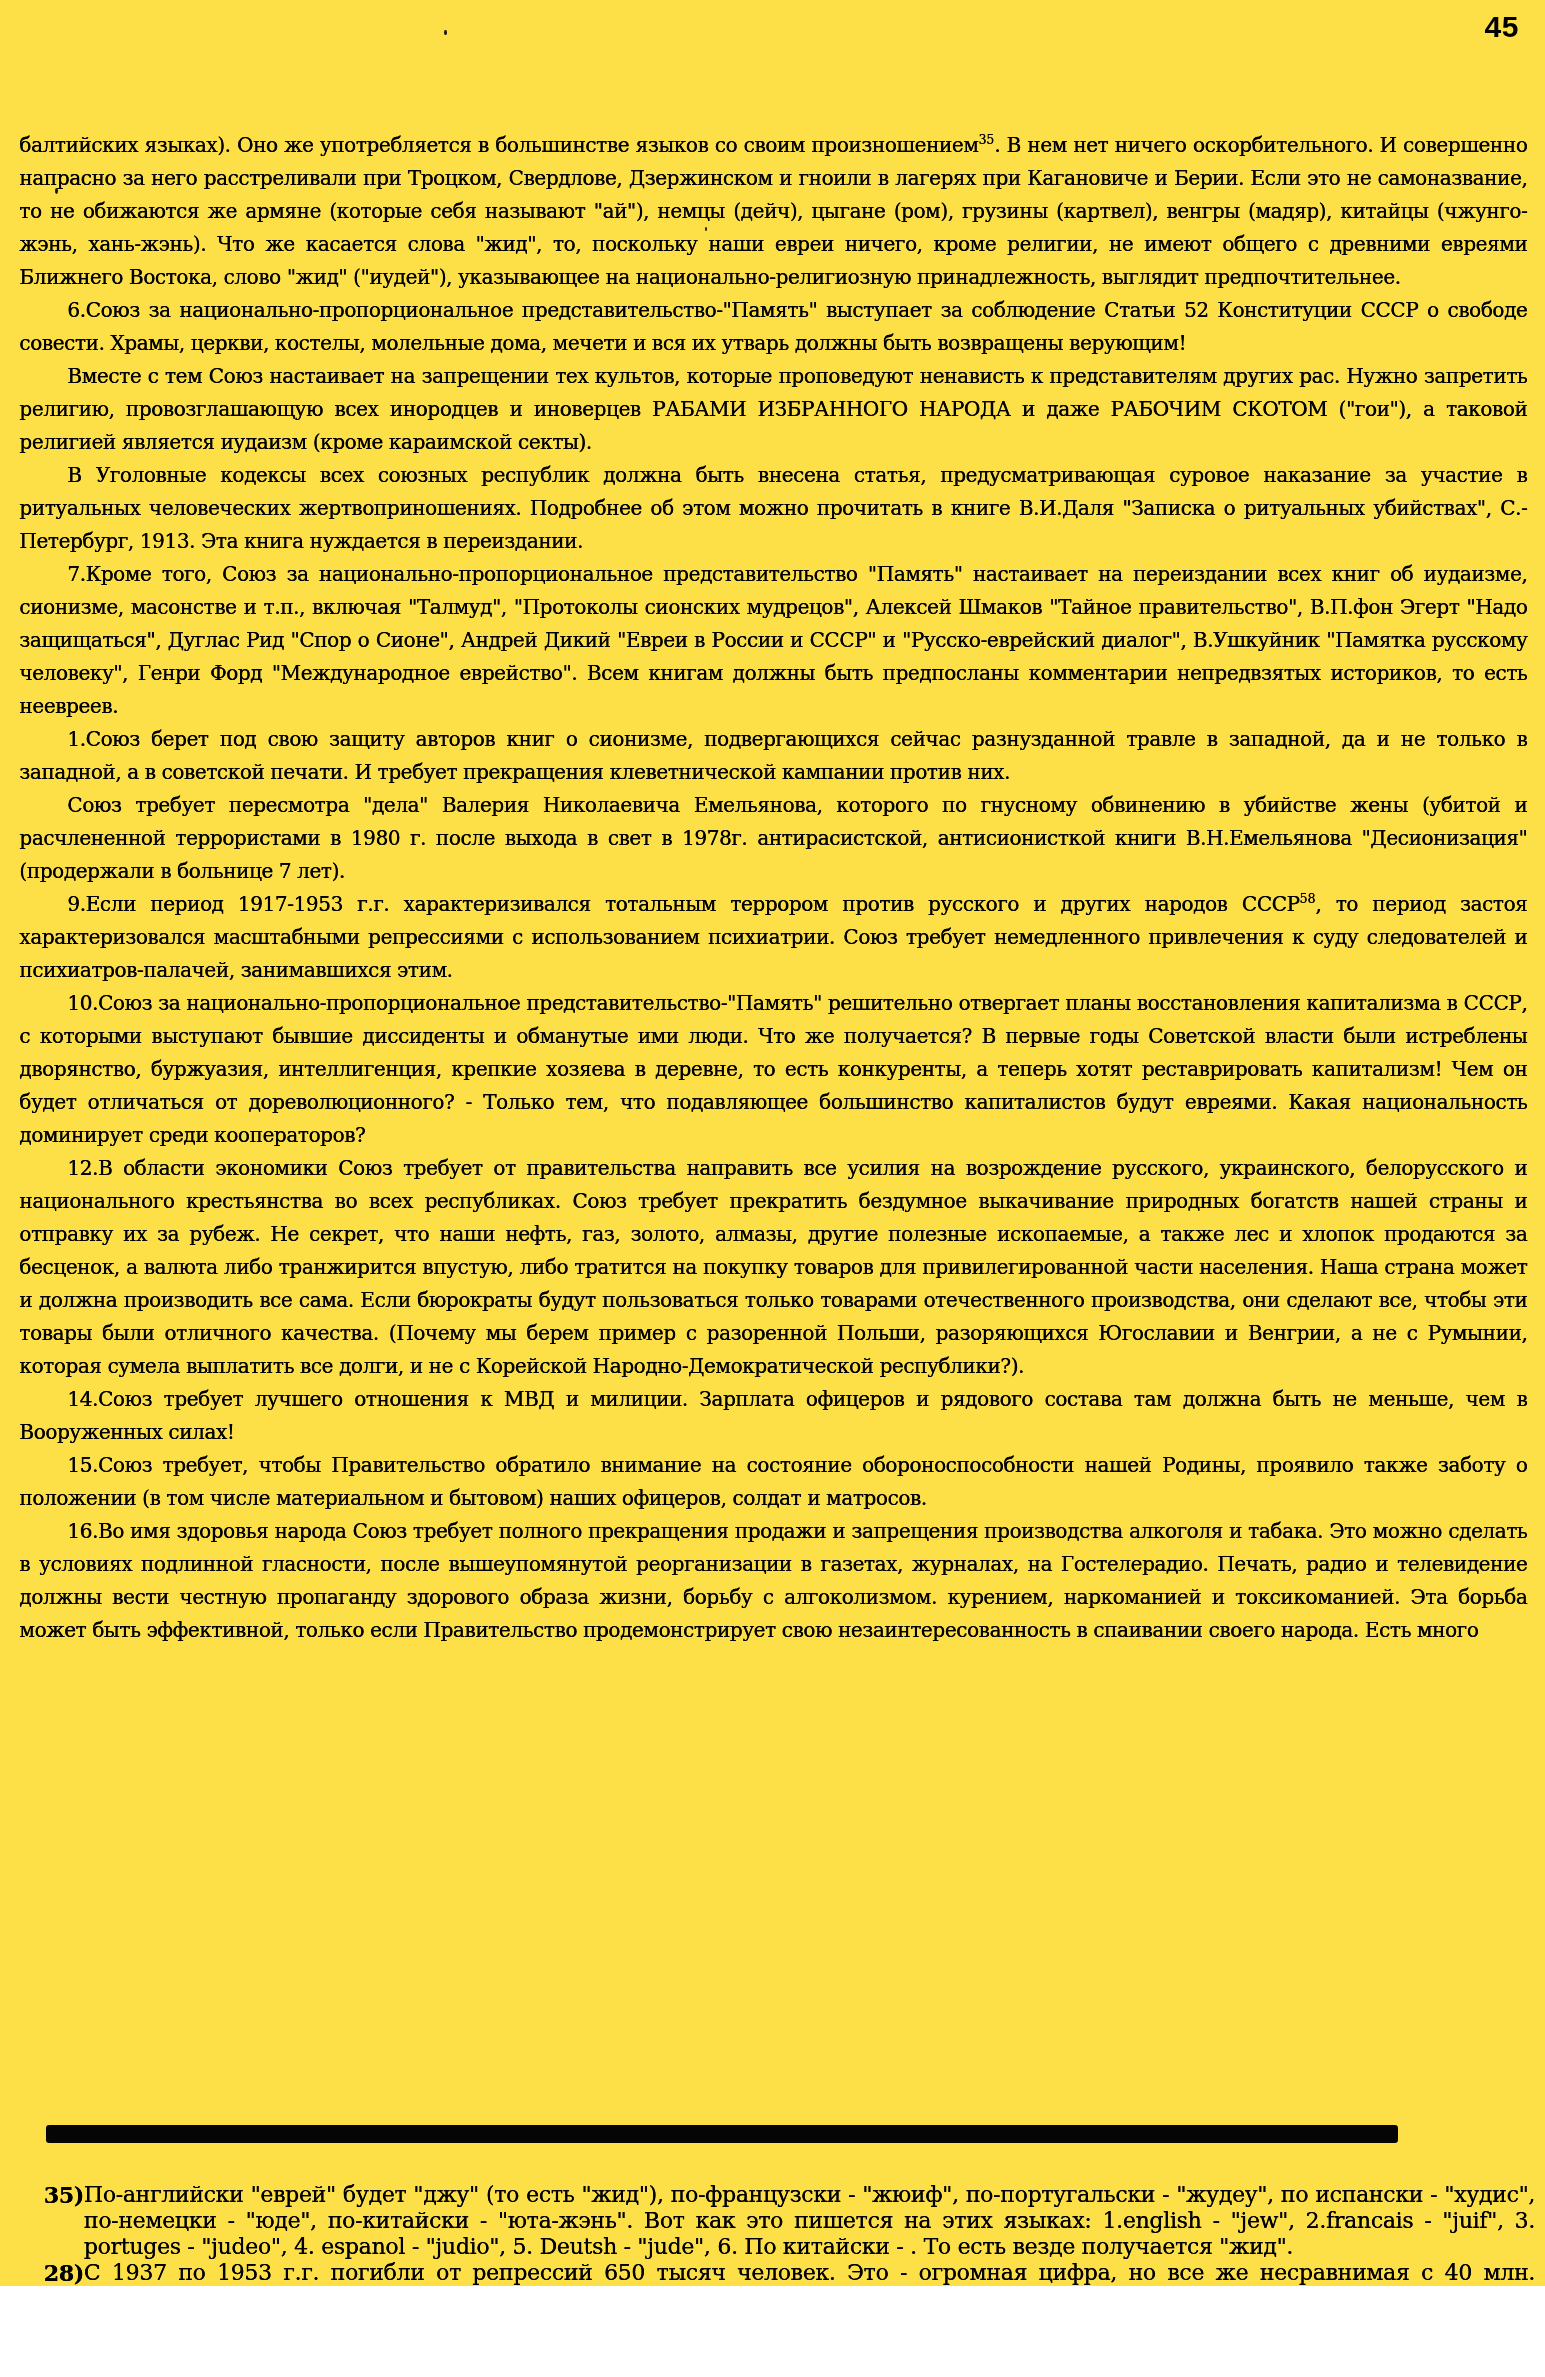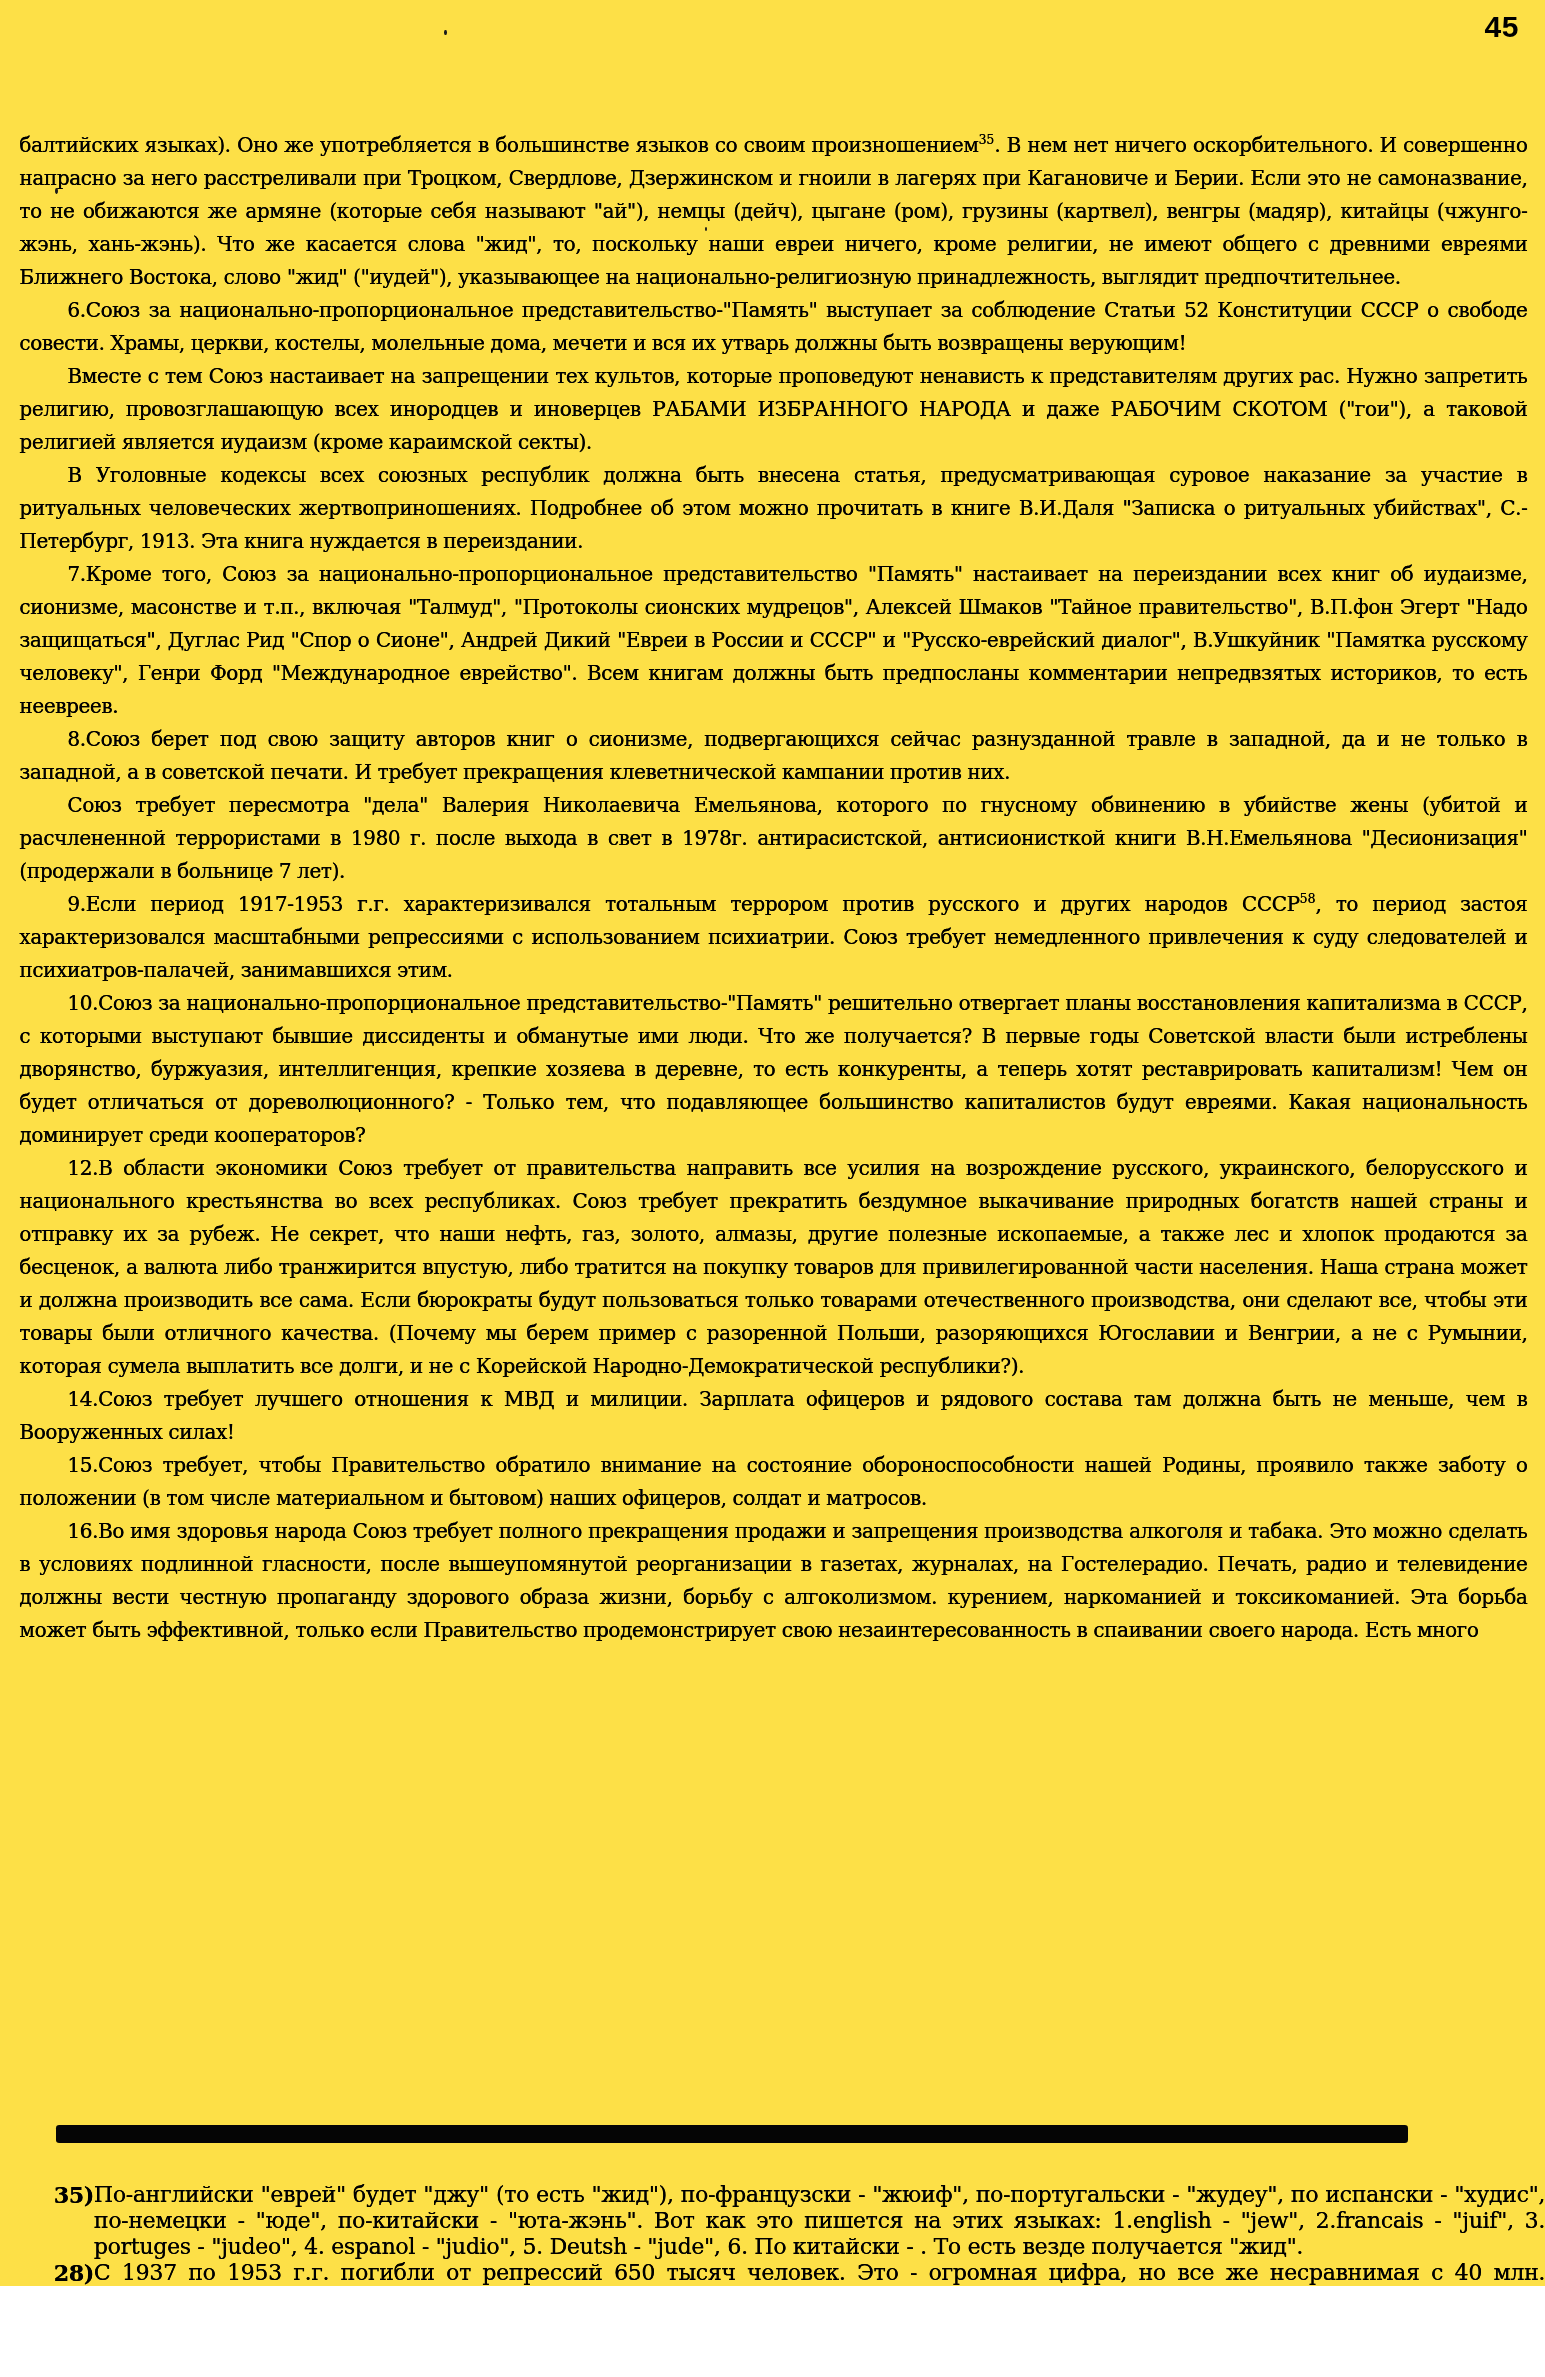--- a/index.html
+++ b/index.html
@@ -45,21 +45,21 @@
   }
   .text-body sup {
     font-size: 62%;
     line-height: 0;
     vertical-align: super;
     letter-spacing: 0;
   }
   .footnote-area {
     position: absolute;
     top: 2125px;
-    left: 37px;
+    left: 27px;
     width: 1508px;
   }
   .fn-rule {
     width: 1352px;
     height: 18px;
     margin-left: 19.3px;
     background: #050505;
     border-radius: 3.2px;
   }
   .fn-list {
@@ -103,21 +103,21 @@
   <span class="speck s1"></span>
   <span class="speck s2"></span>
   <span class="speck s3"></span>
 
   <div class="text-body">
       <p class="para no-indent">балтийских языках). Оно же употребляется в большинстве языков со своим произношением<sup>35</sup>. В нем нет ничего оскорбительного. И совершенно напрасно за него расстреливали при Троцком, Свердлове, Дзержинском и гноили в лагерях при Кагановиче и Берии. Если это не самоназвание, то не обижаются же армяне (которые себя называют "ай"), немцы (дейч), цыгане (ром), грузины (картвел), венгры (мадяр), китайцы (чжунго-жэнь, хань-жэнь). Что же касается слова "жид", то, поскольку наши евреи ничего, кроме религии, не имеют общего с древними евреями Ближнего Востока, слово "жид" ("иудей"), указывающее на национально-религиозную принадлежность, выглядит предпочтительнее.</p>
       <p class="para">6.Союз за национально-пропорциональное представительство-"Память" выступает за соблюдение Статьи 52 Конституции СССР о свободе совести. Храмы, церкви, костелы, молельные дома, мечети и вся их утварь должны быть возвращены верующим!</p>
       <p class="para">Вместе с тем Союз настаивает на запрещении тех культов, которые проповедуют ненависть к представителям других рас. Нужно запретить религию, провозглашающую всех инородцев и иноверцев РАБАМИ ИЗБРАННОГО НАРОДА и даже РАБОЧИМ СКОТОМ ("гои"), а таковой религией является иудаизм (кроме караимской секты).</p>
       <p class="para">В Уголовные кодексы всех союзных республик должна быть внесена статья, предусматривающая суровое наказание за участие в ритуальных человеческих жертвоприношениях. Подробнее об этом можно прочитать в книге В.И.Даля "Записка о ритуальных убийствах", С.-Петербург, 1913. Эта книга нуждается в переиздании.</p>
       <p class="para">7.Кроме того, Союз за национально-пропорциональное представительство "Память" настаивает на переиздании всех книг об иудаизме, сионизме, масонстве и т.п., включая "Талмуд", "Протоколы сионских мудрецов", Алексей Шмаков "Тайное правительство", В.П.фон Эгерт "Надо защищаться", Дуглас Рид "Спор о Сионе", Андрей Дикий "Евреи в России и СССР" и "Русско-еврейский диалог", В.Ушкуйник "Памятка русскому человеку", Генри Форд "Международное еврейство". Всем книгам должны быть предпосланы комментарии непредвзятых историков, то есть неевреев.</p>
-      <p class="para">8.Союз берет под свою защиту авторов книг о сионизме, подвергающихся сейчас разнузданной травле в западной, да и не только в западной, а в советской печати. И требует прекращения клеветнической кампании против них.</p>
+      <p class="para">1.Союз берет под свою защиту авторов книг о сионизме, подвергающихся сейчас разнузданной травле в западной, да и не только в западной, а в советской печати. И требует прекращения клеветнической кампании против них.</p>
       <p class="para">Союз требует пересмотра "дела" Валерия Николаевича Емельянова, которого по гнусному обвинению в убийстве жены (убитой и расчлененной террористами в 1980 г. после выхода в свет в 1978г. антирасистской, антисионисткой книги В.Н.Емельянова "Десионизация" (продержали в больнице 7 лет).</p>
       <p class="para">9.Если период 1917-1953 г.г. характеризивался тотальным террором против русского и других народов СССР<sup>58</sup>, то период застоя характеризовался масштабными репрессиями с использованием психиатрии. Союз требует немедленного привлечения к суду следователей и психиатров-палачей, занимавшихся этим.</p>
       <p class="para">10.Союз за национально-пропорциональное представительство-"Память" решительно отвергает планы восстановления капитализма в СССР, с которыми выступают бывшие диссиденты и обманутые ими люди. Что же получается? В первые годы Советской власти были истреблены дворянство, буржуазия, интеллигенция, крепкие хозяева в деревне, то есть конкуренты, а теперь хотят реставрировать капитализм! Чем он будет отличаться от дореволюционного? - Только тем, что подавляющее большинство капиталистов будут евреями. Какая национальность доминирует среди кооператоров?</p>
       <p class="para">12.В области экономики Союз требует от правительства направить все усилия на возрождение русского, украинского, белорусского и национального крестьянства во всех республиках. Союз требует прекратить бездумное выкачивание природных богатств нашей страны и отправку их за рубеж. Не секрет, что наши нефть, газ, золото, алмазы, другие полезные ископаемые, а также лес и хлопок продаются за бесценок, а валюта либо транжирится впустую, либо тратится на покупку товаров для привилегированной части населения. Наша страна может и должна производить все сама. Если бюрократы будут пользоваться только товарами отечественного производства, они сделают все, чтобы эти товары были отличного качества. (Почему мы берем пример с разоренной Польши, разоряющихся Югославии и Венгрии, а не с Румынии, которая сумела выплатить все долги, и не с Корейской Народно-Демократической республики?).</p>
       <p class="para">14.Союз требует лучшего отношения к МВД и милиции. Зарплата офицеров и рядового состава там должна быть не меньше, чем в Вооруженных силах!</p>
       <p class="para">15.Союз требует, чтобы Правительство обратило внимание на состояние обороноспособности нашей Родины, проявило также заботу о положении (в том числе материальном и бытовом) наших офицеров, солдат и матросов.</p>
       <p class="para">16.Во имя здоровья народа Союз требует полного прекращения продажи и запрещения производства алкоголя и табака. Это можно сделать в условиях подлинной гласности, после вышеупомянутой реорганизации в газетах, журналах, на Гостелерадио. Печать, радио и телевидение должны вести честную пропаганду здорового образа жизни, борьбу с алгоколизмом. курением, наркоманией и токсикоманией. Эта борьба может быть эффективной, только если Правительство продемонстрирует свою незаинтересованность в спаивании своего народа. Есть много</p>
     </div>
 
   <div class="footnote-area">

